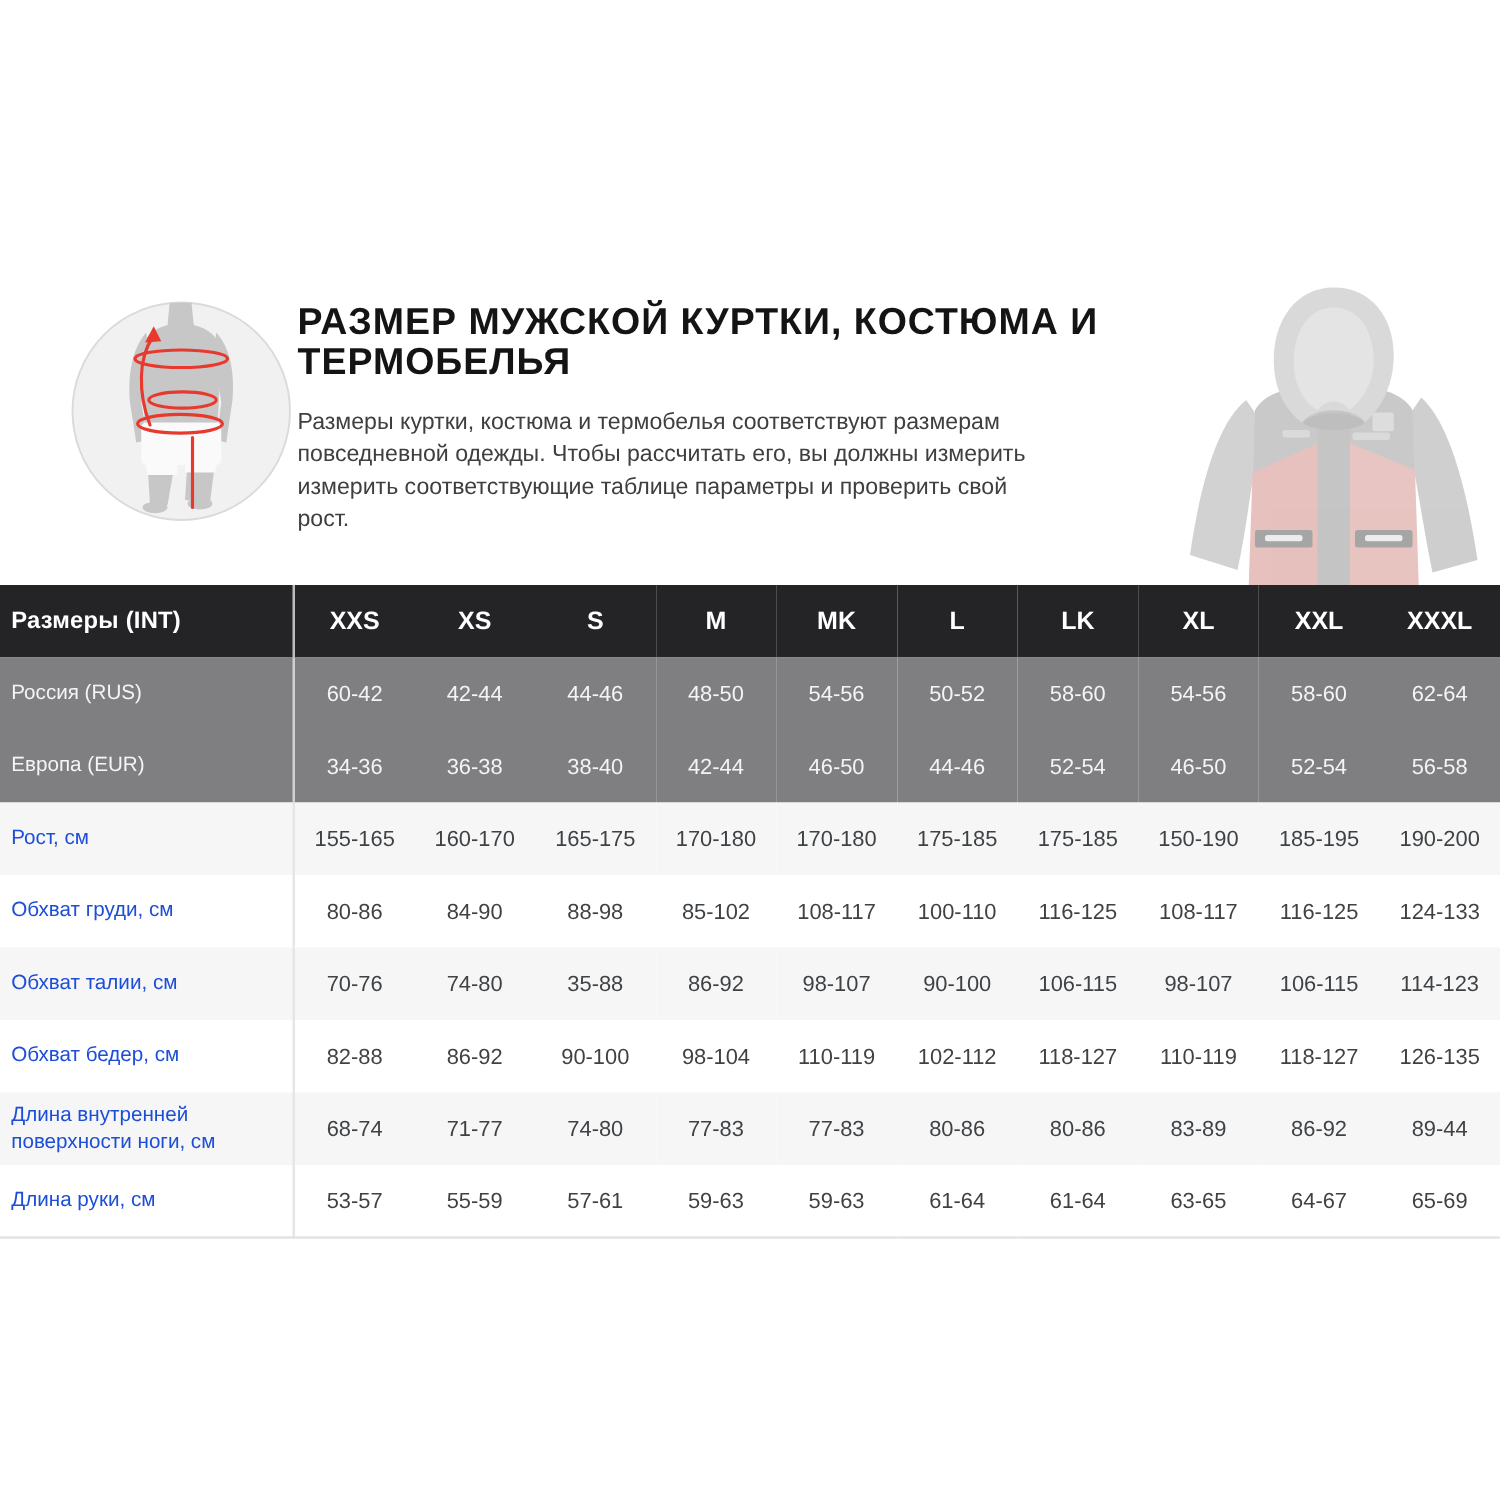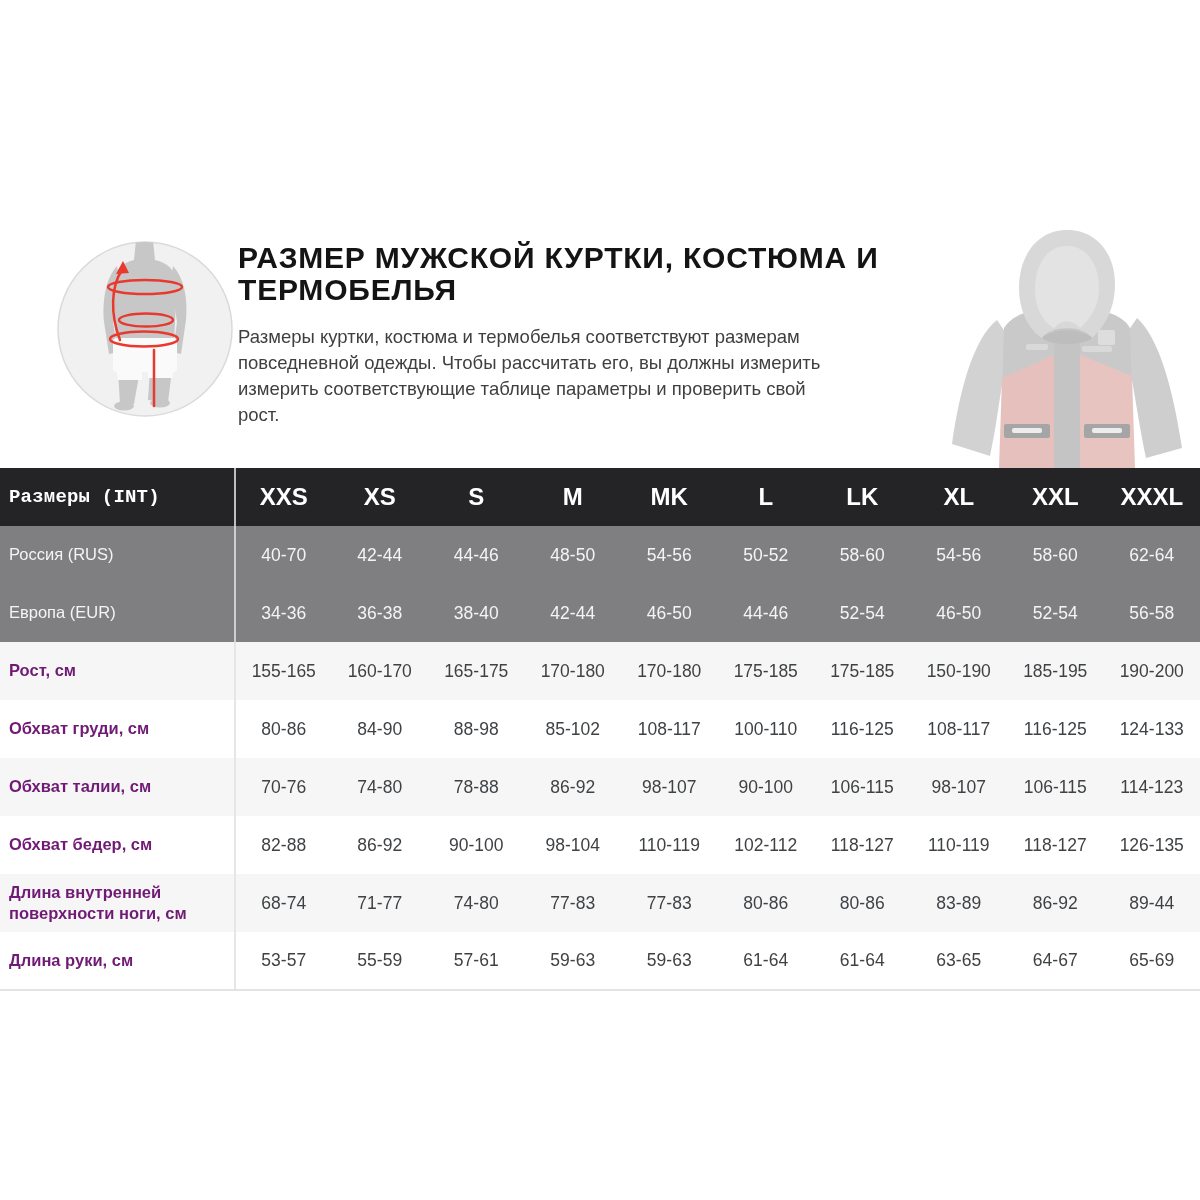--- a/index.html
+++ b/index.html
@@ -23,32 +23,32 @@
   table.size-table{
     position:absolute;left:0;top:468px;width:1200px;
     border-collapse:collapse;table-layout:fixed;
   }
   .size-table col.c-label{width:235px;}
   .size-table th,.size-table td{
     height:58px;padding:0;vertical-align:middle;text-align:center;
     font-size:17.5px;box-sizing:border-box;
   }
   .size-table thead th{
-    background:#242426;color:#ffffff;font-weight:bold;font-size:24px;
+    background:#242426;color:#ffffff;font-weight:bold;font-size:20px;
   }
   .size-table thead th.corner{
-    text-align:left;padding-left:9px;font-size:19px;letter-spacing:0.2px;font-family:Liberation Mono, monospace;
+    text-align:left;padding-left:9px;font-size:19px;letter-spacing:0.2px;
   }
   tr.gray td{background:#7f7f81;color:#f4f4f4;font-weight:normal;}
   tr.light td{background:#f6f6f6;color:#3f4245;}
   tr.white td{background:#ffffff;color:#3f4245;}
   td.rowlabel{
     text-align:left;padding-left:9px;padding-right:14px;font-size:16.5px;line-height:1.3;
   }
-  tr.light td.rowlabel,tr.white td.rowlabel{font-weight:bold;color:#701a75;}
+  tr.light td.rowlabel,tr.white td.rowlabel{font-weight:normal;color:#1d4ed8;}
   tr.gray td.rowlabel{font-weight:normal;color:#f4f4f4;}
   
   .size-table thead th.corner{border-right:2px solid #bdbdbd;}
   tr.gray td.rowlabel{border-right:2px solid #cfcfcf;}
   tr.light td.rowlabel,tr.white td.rowlabel{border-right:2px solid #e6e6e6;}
   
   .size-table tr:last-child td{border-bottom:2px solid #e3e3e3;}
 </style>
 </head>
 <body>
@@ -150,21 +150,21 @@
         <th>L</th>
         <th>LK</th>
         <th>XL</th>
         <th>XXL</th>
         <th>XXXL</th>
       </tr>
   </thead>
   <tbody>
       <tr class="gray">
         <td class="rowlabel">Россия (RUS)</td>
-        <td>40-70</td>
+        <td>60-42</td>
         <td>42-44</td>
         <td>44-46</td>
         <td>48-50</td>
         <td>54-56</td>
         <td>50-52</td>
         <td>58-60</td>
         <td>54-56</td>
         <td>58-60</td>
         <td>62-64</td>
       </tr>
@@ -204,21 +204,21 @@
         <td>100-110</td>
         <td>116-125</td>
         <td>108-117</td>
         <td>116-125</td>
         <td>124-133</td>
       </tr>
       <tr class="light">
         <td class="rowlabel">Обхват талии, см</td>
         <td>70-76</td>
         <td>74-80</td>
-        <td>78-88</td>
+        <td>35-88</td>
         <td>86-92</td>
         <td>98-107</td>
         <td>90-100</td>
         <td>106-115</td>
         <td>98-107</td>
         <td>106-115</td>
         <td>114-123</td>
       </tr>
       <tr class="white">
         <td class="rowlabel">Обхват бедер, см</td>

